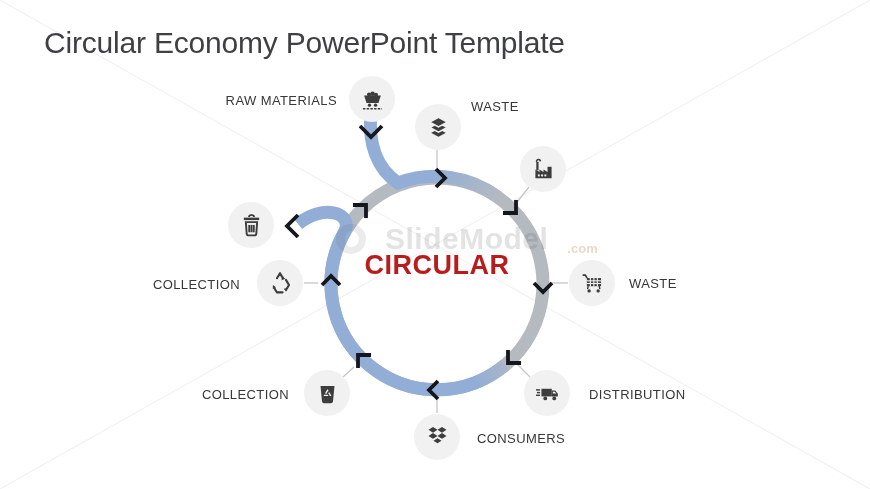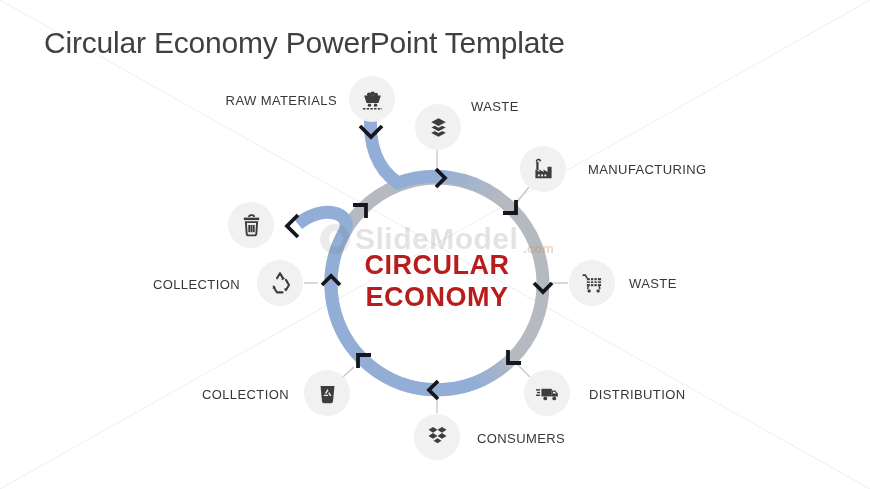--- a/index.html
+++ b/index.html
@@ -7,21 +7,21 @@
     position:relative;width:870px;height:489px;background:#ffffff;overflow:hidden;
     font-family:"Liberation Sans",sans-serif;
   }
   .title{
     position:absolute;left:44px;top:26px;margin:0;
     font-size:30px;font-weight:400;color:#3f4041;letter-spacing:-0.2px;
   }
   .diagram-svg{position:absolute;left:0;top:0;}
   
   .watermark{
-    position:absolute;left:320px;top:222px;display:flex;align-items:center;gap:5px;
+    position:absolute;left:336px;top:222px;display:flex;align-items:center;gap:19px;
     pointer-events:none;
   }
   .wm-logo{
     width:30px;height:30px;border-radius:50%;
     border:7px solid rgba(90,90,90,0.12);box-sizing:border-box;
     border-left-width:9px;
   }
   .wm-text{font-size:30px;font-weight:700;color:rgba(80,80,80,0.16);letter-spacing:0.5px;}
   .wm-suffix{font-size:13px;font-weight:700;color:rgba(190,130,70,0.30);align-self:flex-end;margin-bottom:0;}
   
@@ -116,21 +116,20 @@
   </svg>
 
   <div class="watermark">
     <div class="wm-logo"></div>
     <span class="wm-text">SlideModel</span>
     <span class="wm-suffix">.com</span>
   </div>
 
   <div class="center-caption">
     <div>CIRCULAR</div>
-    <div>ECONOMY</div>
   </div>
 
   <div class="chip chip-raw">
     <svg width="27" height="27" viewBox="0 0 24 24">
       <g fill="#3d3d3d">
         <circle cx="9" cy="7.6" r="1.9"></circle>
           <circle cx="12.1" cy="6.9" r="2"></circle>
           <circle cx="15.1" cy="7.7" r="1.8"></circle>
         <path d="M4.6 8.4h14.8l-2.1 6.6H6.7Z"></path>
         <circle cx="9.3" cy="17" r="1.5"></circle>
@@ -233,20 +232,19 @@
         <path d="M7 9h10l-.7 10.2c-.1.9-.8 1.6-1.7 1.6h-5.2c-.9 0-1.6-.7-1.7-1.6Z"></path>
         <line x1="10" y1="11.5" x2="10" y2="18"></line>
         <line x1="12" y1="11.5" x2="12" y2="18"></line>
         <line x1="14" y1="11.5" x2="14" y2="18"></line>
       </g>
     </svg>
   </div>
 
   <div class="stage-label lbl-raw">RAW MATERIALS</div>
   <div class="stage-label lbl-design">WASTE</div>
-  <div class="stage-label lbl-manufacturing">MANUFACTURING</div>
   <div class="stage-label lbl-sales">WASTE</div>
   <div class="stage-label lbl-distribution">DISTRIBUTION</div>
   <div class="stage-label lbl-consumers">CONSUMERS</div>
   <div class="stage-label lbl-collection">COLLECTION</div>
   <div class="stage-label lbl-recycling">COLLECTION</div>
 
 </div>
 
 </body></html>

